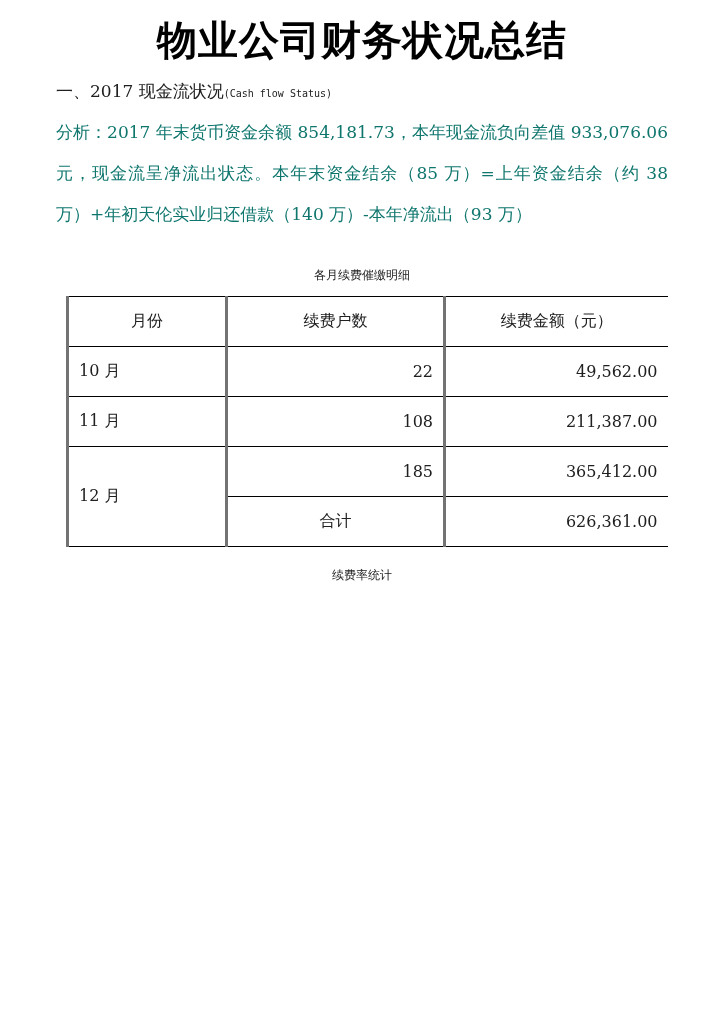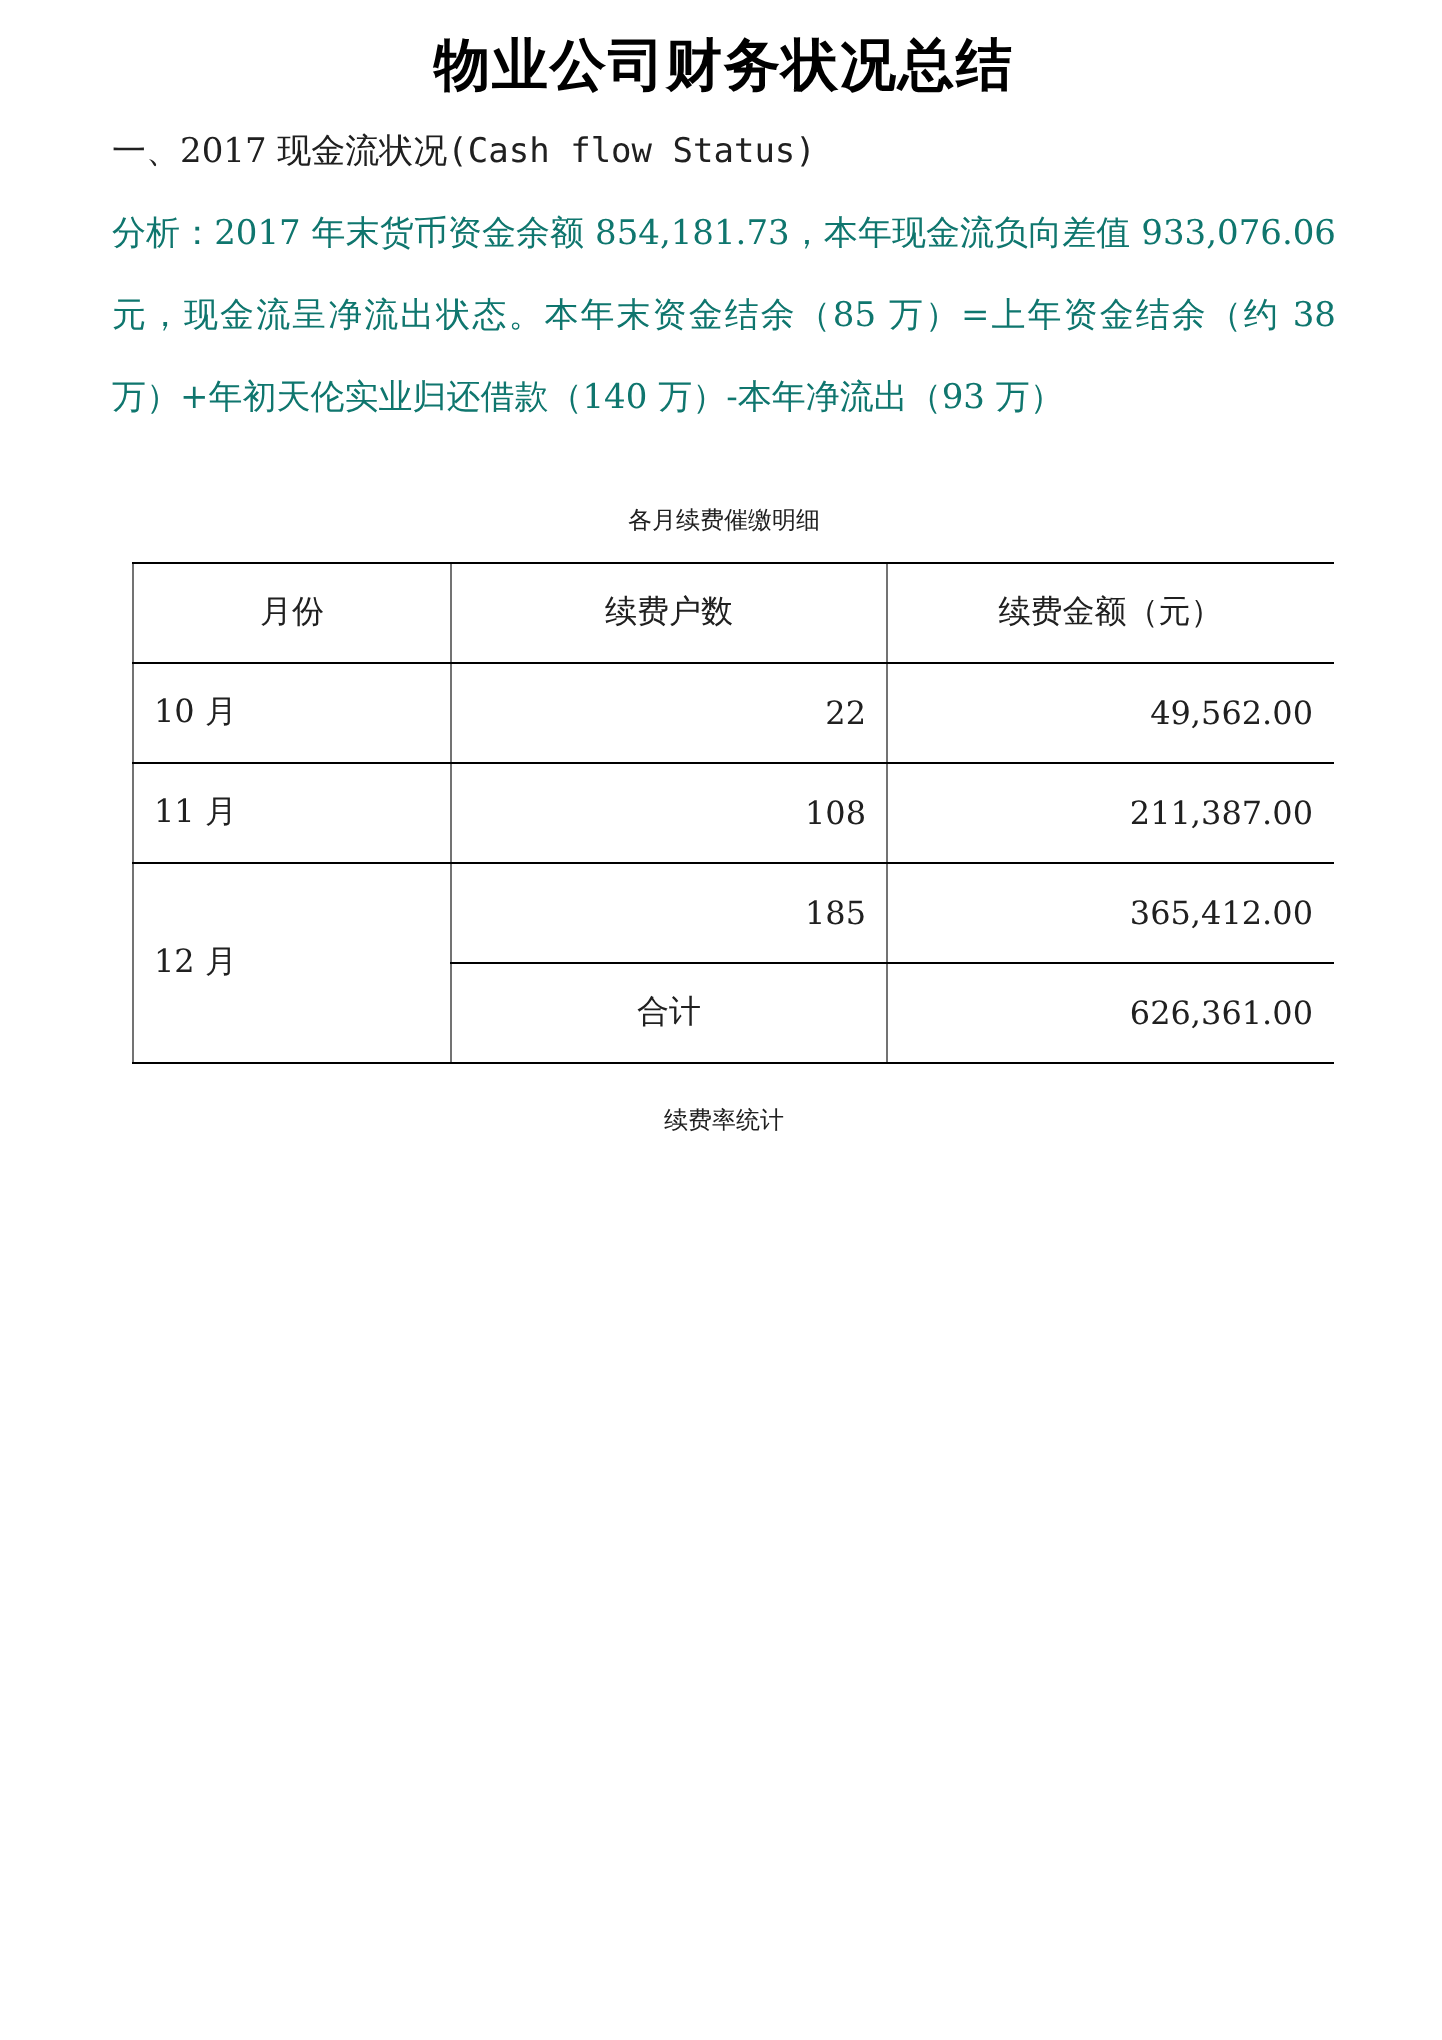--- a/index.html
+++ b/index.html
@@ -24,39 +24,39 @@
     padding: 0 53px 0 56px;
   }
 
   
   .doc-title {
     margin: 0;
     padding-top: 16px;
     text-align: center;
     font-family: "DejaVu Serif", "Liberation Serif", serif;
     font-weight: 700;
-    font-size: 28px;
+    font-size: 40px;
     line-height: 1.22;
     letter-spacing: 1px;
     color: #000000;
   }
 
   
   .sec-heading {
     margin: 0;
     padding-top: 18px;
     font-size: 17px;
     line-height: 1.0;
     font-weight: 400;
     color: #202020;
     white-space: nowrap;
   }
   .sec-heading .latin {
     font-family: "DejaVu Sans Mono", "Liberation Mono", monospace;
-    font-size: 17px;
+    font-size: 10px;
     letter-spacing: 0px;
   }
 
   
   .para {
     margin: 0;
     font-size: 17px;
     line-height: 41px;
     text-align: justify;
     text-justify: inter-ideograph;
@@ -85,21 +85,21 @@
     font-size: 16px;
     color: #202020;
   }
   table.fee-table col.c1 { width: 159px; }
   table.fee-table col.c2 { width: 218px; }
   table.fee-table col.c3 { width: 223px; }
 
   table.fee-table td, table.fee-table th {
     border-top: 1px solid #000;
     border-bottom: 1px solid #000;
-    border-left: 1px solid #737373;
+    border-left: 3px solid #737373;
     border-right: none;
     padding: 0 10px;
     height: 50px;
     font-weight: 400;
     vertical-align: middle;
     box-sizing: border-box;
   }
   table.fee-table th { text-align: center; }
   td.cell-month  { text-align: left; }
   td.cell-count  { text-align: right; }

